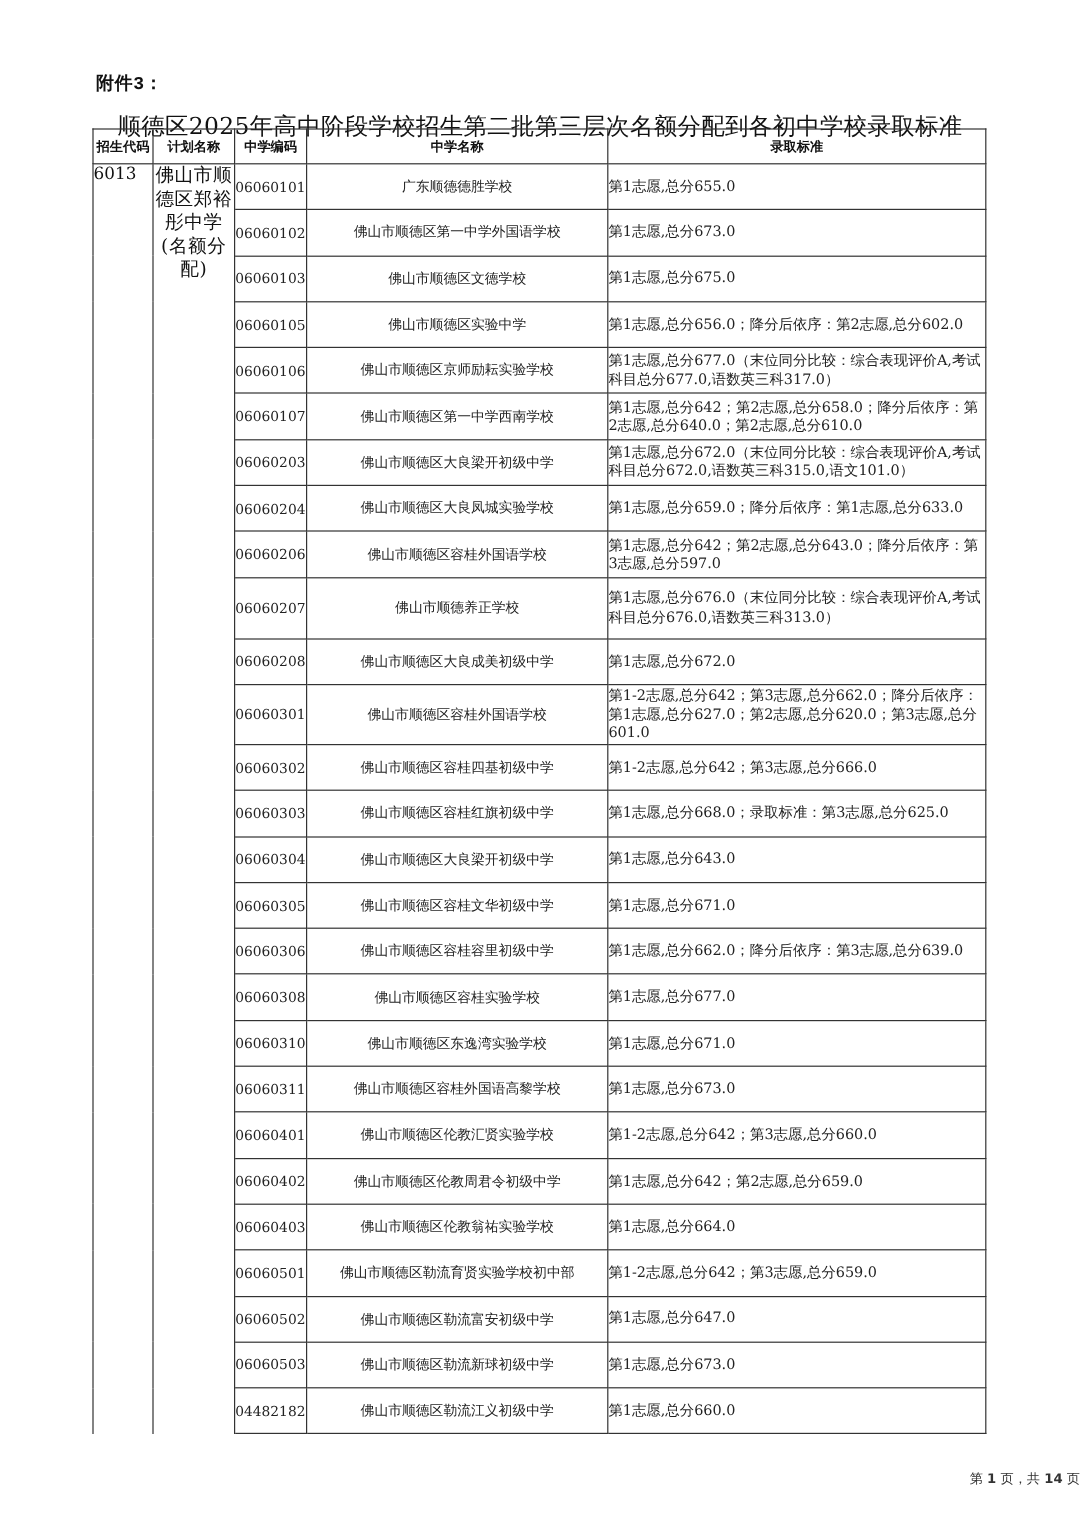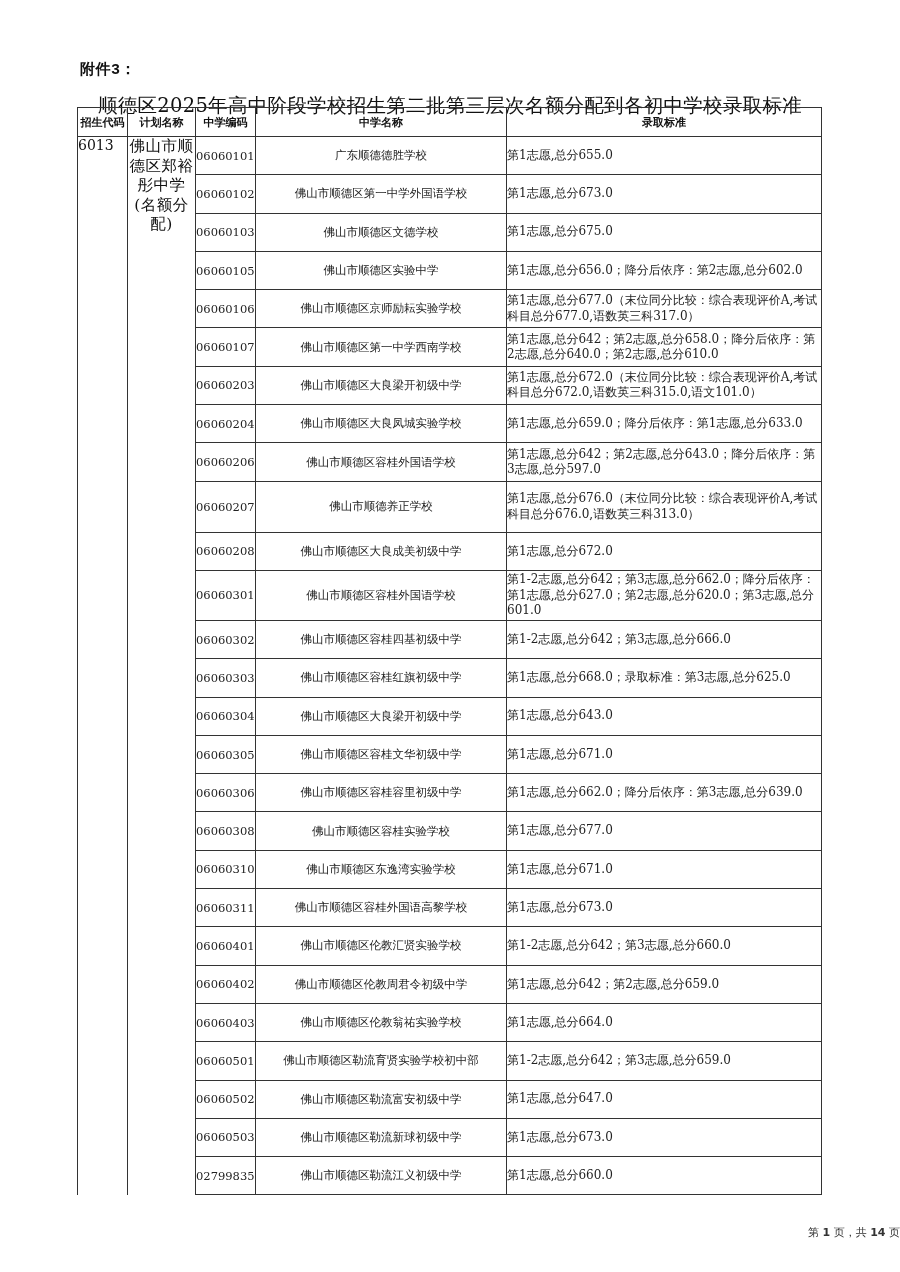--- a/index.html
+++ b/index.html
@@ -173,21 +173,21 @@
         <td class="code">06060502</td>
         <td class="name">佛山市顺德区勒流富安初级中学</td>
         <td class="std">第1志愿,总分647.0</td>
       </tr>
       <tr style="height: 38.3px;">
         <td class="code">06060503</td>
         <td class="name">佛山市顺德区勒流新球初级中学</td>
         <td class="std">第1志愿,总分673.0</td>
       </tr>
       <tr style="height: 38.3px;">
-        <td class="code">02799835</td>
+        <td class="code">04482182</td>
         <td class="name">佛山市顺德区勒流江义初级中学</td>
         <td class="std">第1志愿,总分660.0</td>
       </tr>
     </tbody>
 </table>
 
 <div class="footer">
   <span>第</span>
   <b>1</b>
   <span>页，共</span>

